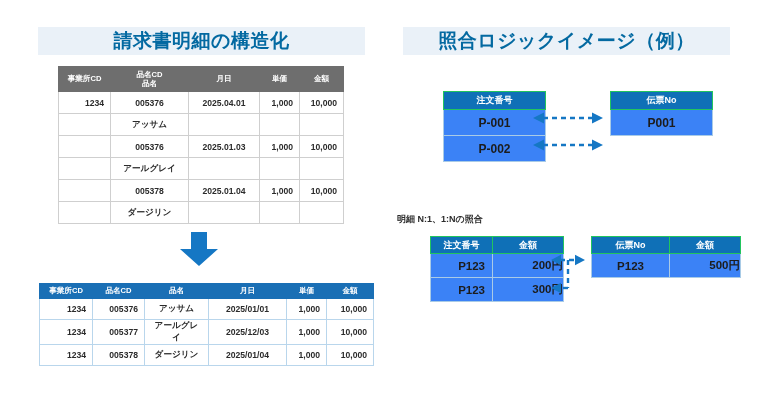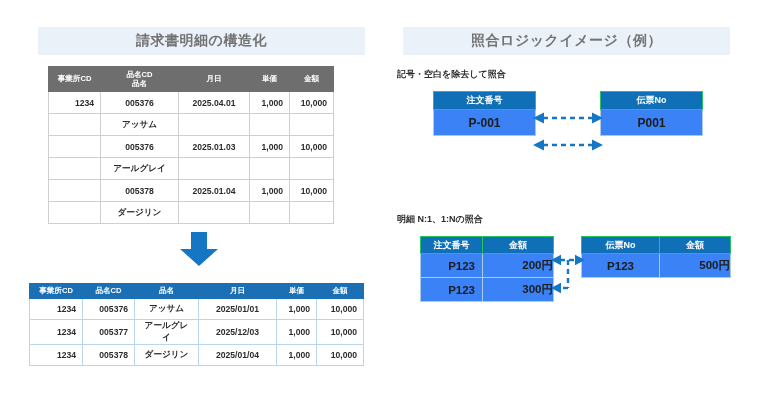--- a/index.html
+++ b/index.html
@@ -11,31 +11,31 @@
   }
   .page { position: relative; width: 767px; height: 402px; }
 
   
   .title-band {
     position: absolute;
     background: #eaf1f8;
     display: flex; align-items: center; justify-content: center;
   }
   .title-band .title-text {
-    color: #737373;
+    color: #0369a1;
     font-weight: bold;
-    font-size: 14px;
+    font-size: 19px;
     letter-spacing: .5px;
     white-space: nowrap;
   }
   #title-left  { left: 38px;  top: 27px; width: 327px; height: 28px; }
   #title-right { left: 403px; top: 27px; width: 327px; height: 28px; }
 
   
-  table { border-collapse: collapse; table-layout: fixed; }
+  table { border-collapse: collapse; table-layout: fixed; margin-left: 10px; }
   td, th { padding: 0; font-weight: bold; text-align: center; }
 
   
   #table-raw {
     position: absolute; left: 48px; top: 66px; width: 285px;
     font-size: 8.6px;
   }
   #table-raw th {
     background: #6e6e6e; color: #ffffff;
     font-size: 7.6px; line-height: 1.25;
@@ -243,31 +243,33 @@
         <td class="num">1,000</td>
         <td class="num">10,000</td>
       </tr>
     </tbody>
   </table>
 
   <div class="title-band" id="title-right">
     <span class="title-text">照合ロジックイメージ（例）</span>
   </div>
 
-  <div class="diagram-label" id="label-symbol">記号・空白を除去して照合</div>
 
   <table class="match-table" id="tbl-order-no">
     <thead>
       <tr>
         <th>注文番号</th>
       </tr>
     </thead>
     <tbody>
       <tr>
         <td>P-001</td>
+      </tr>
+      <tr>
+        <td>P-002</td>
       </tr>
     </tbody>
   </table>
 
   <table class="match-table" id="tbl-slip-no">
     <thead>
       <tr>
         <th>伝票No</th>
       </tr>
     </thead>

